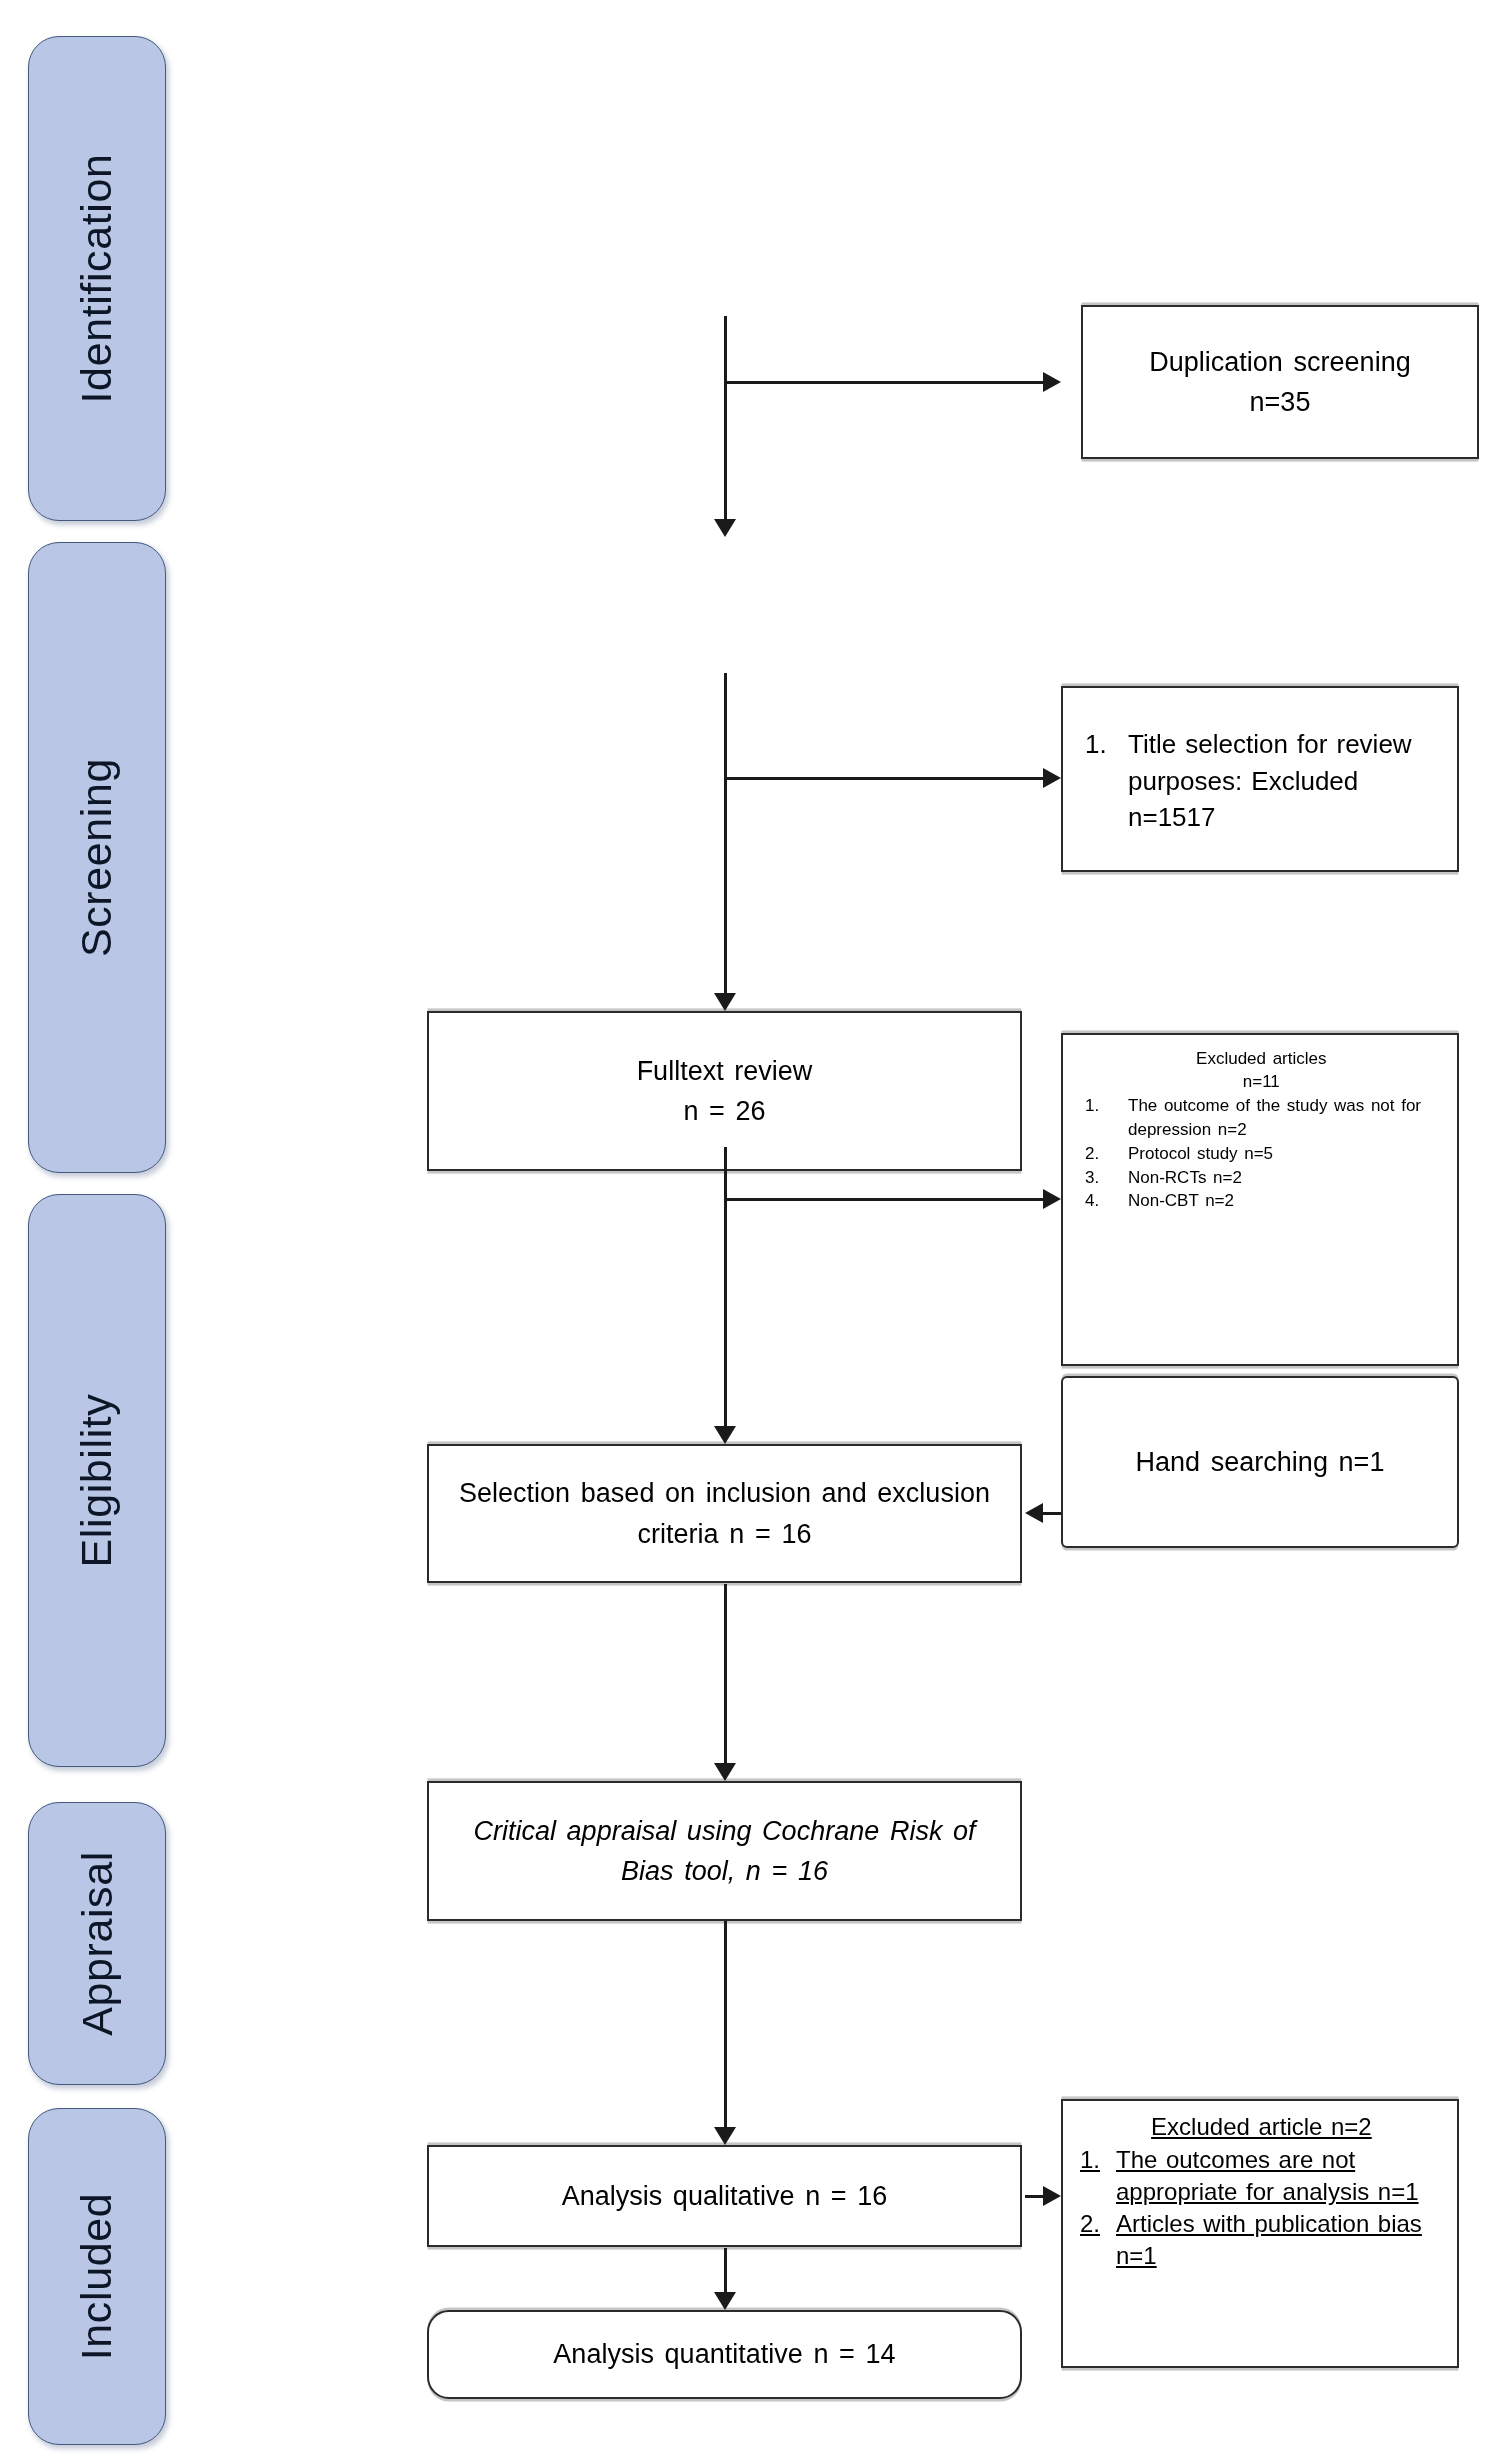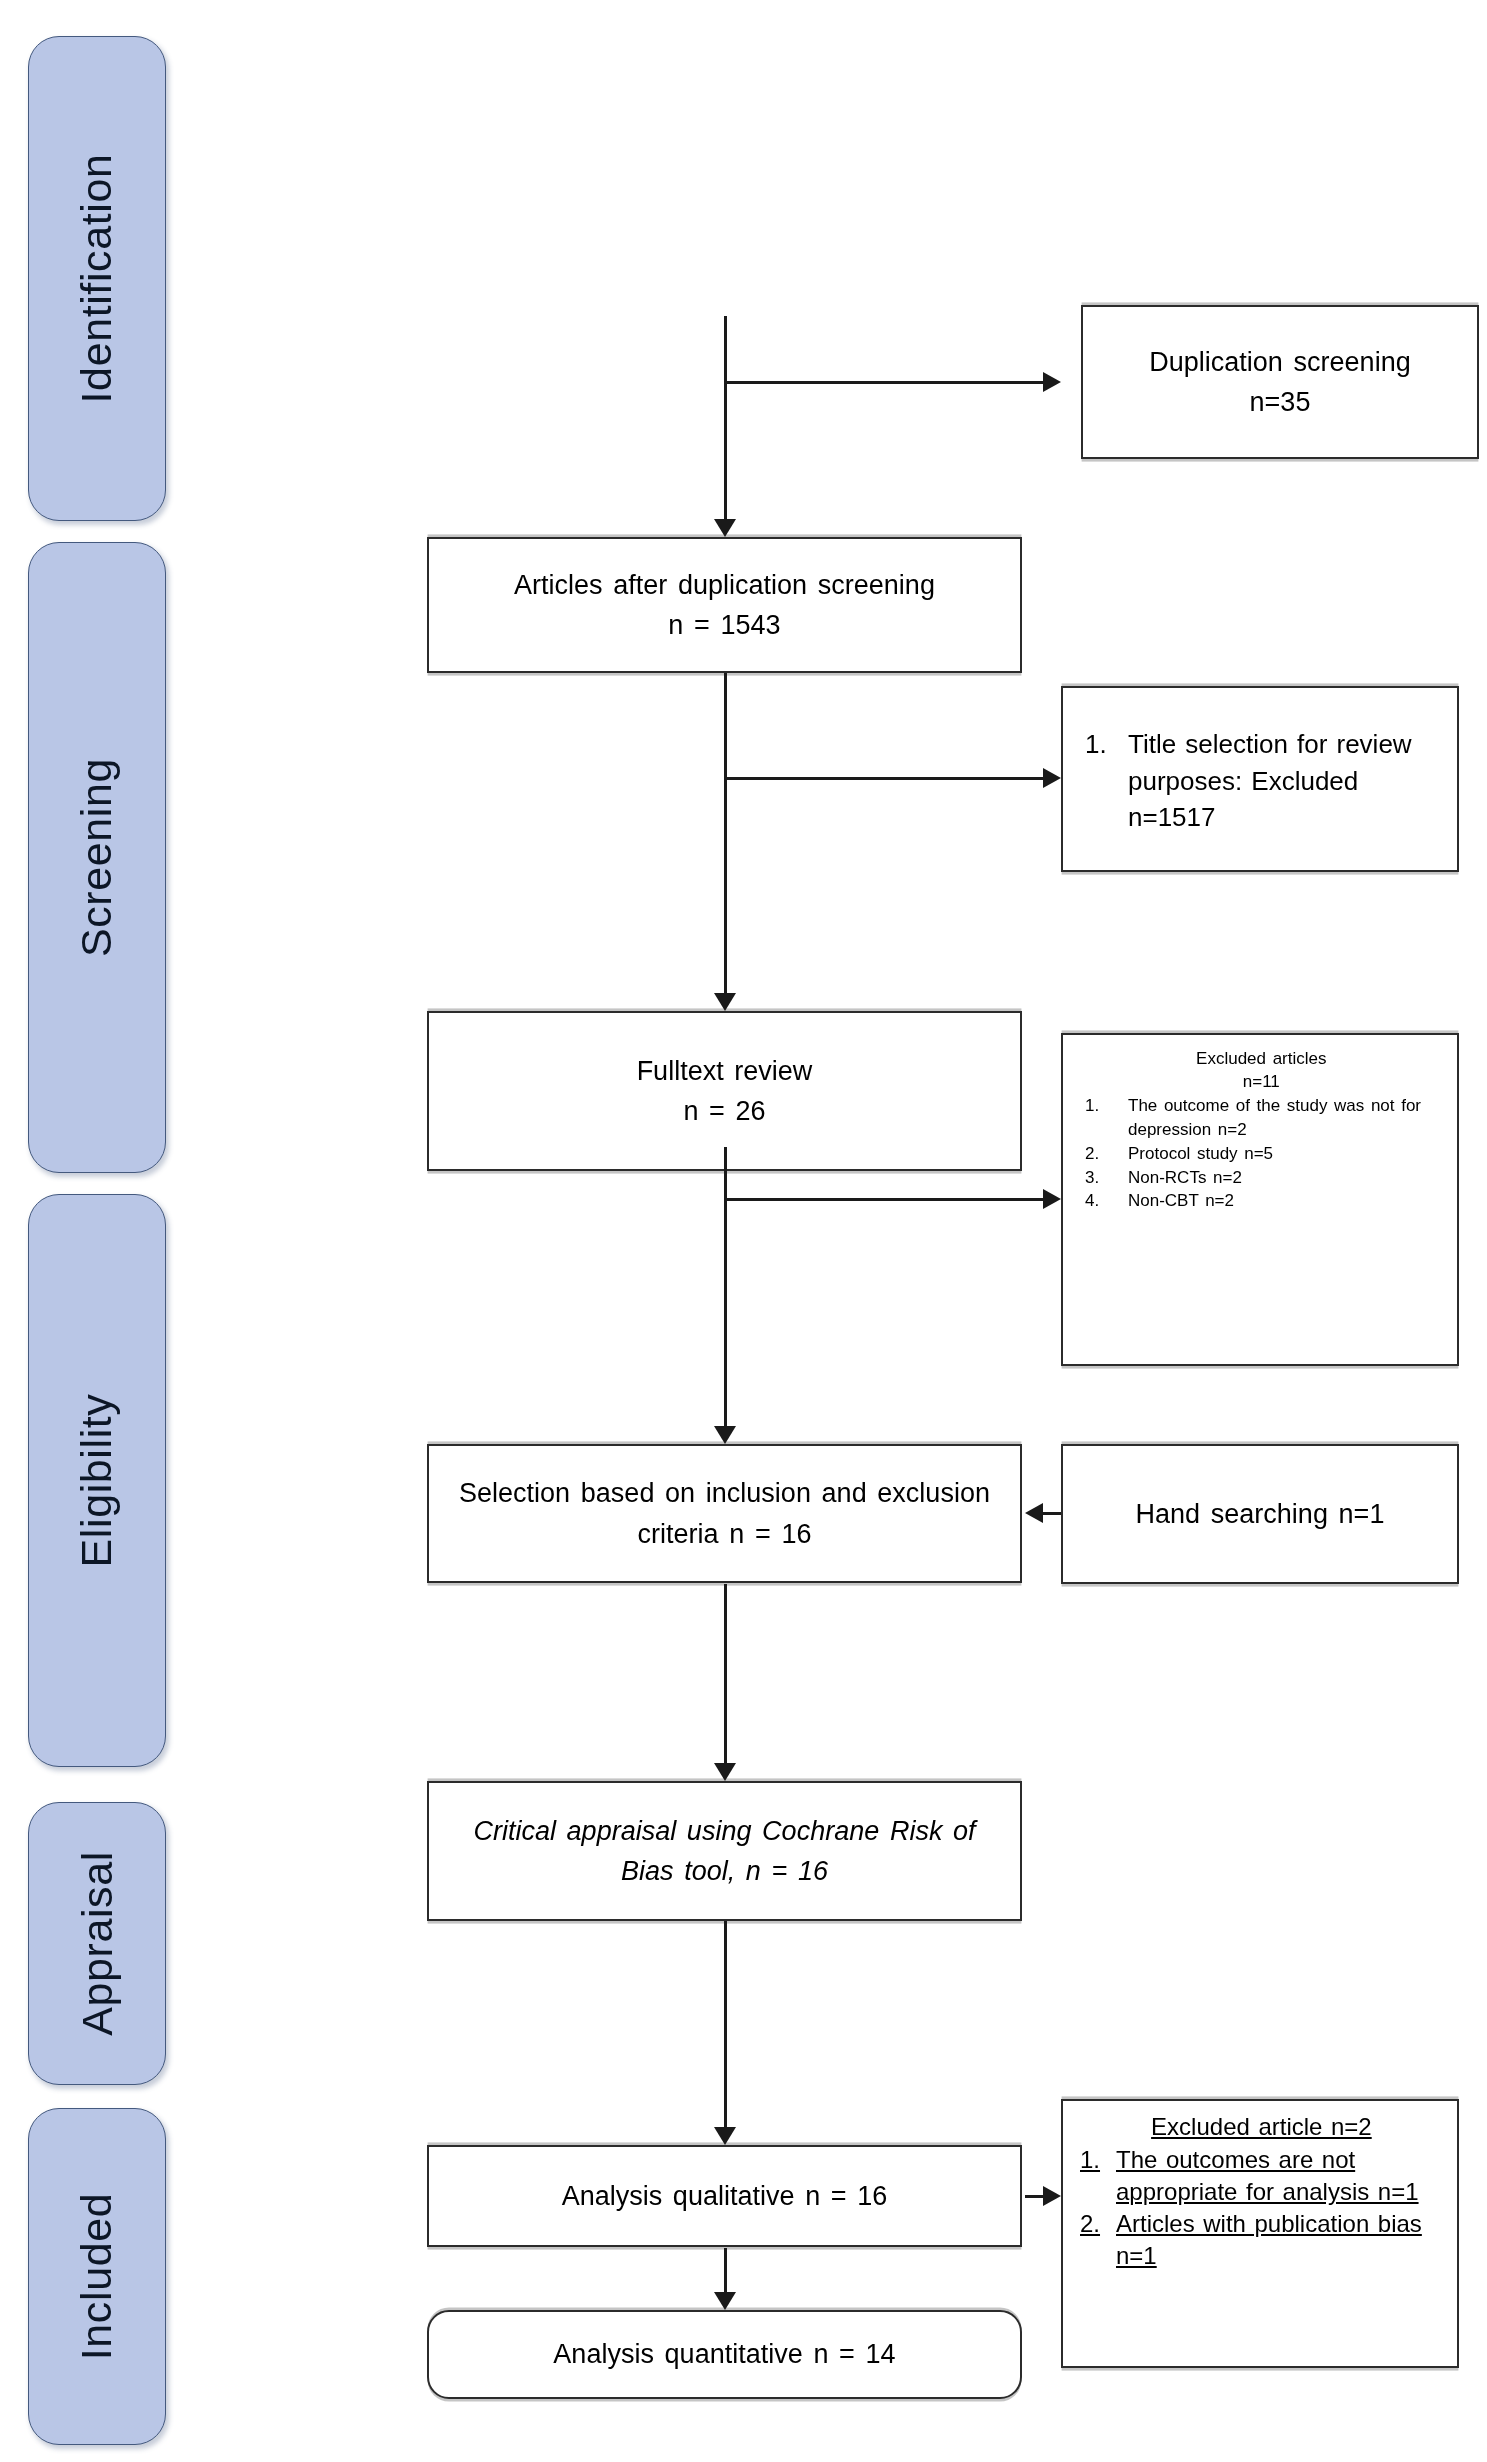--- a/index.html
+++ b/index.html
@@ -123,26 +123,20 @@
     <span class="stage-label">Eligibility</span>
   </div>
   <div class="stage" style="top:1802px;height:283px;">
     <span class="stage-label">Appraisal</span>
   </div>
   <div class="stage" style="top:2108px;height:337px;">
     <span class="stage-label">Included</span>
   </div>
 
 
-  <div class="fbox main" style="top:537px;height:136px;">
-    <div class="center-txt">
-      <div>Articles after duplication screening</div>
-      <div>n = 1543</div>
-    </div>
-  </div>
 
   <div class="fbox main" style="top:1011px;height:160px;">
     <div class="center-txt">
       <div>Fulltext review</div>
       <div>n = 26</div>
     </div>
   </div>
 
   <div class="fbox main" style="top:1444px;height:139px;">
     <div class="center-txt">Selection based on inclusion and exclusion criteria n = 16</div>
@@ -192,21 +186,21 @@
         <span class="snum">3.</span>
         <span class="stext">Non-RCTs n=2</span>
       </div>
       <div class="sli">
         <span class="snum">4.</span>
         <span class="stext">Non-CBT n=2</span>
       </div>
     </div>
   </div>
 
-  <div class="fbox side" style="top:1444px;height:140px;">
+  <div class="fbox side" style="top:1376px;height:172px;border-radius:6px;">
     <div class="center-txt">Hand searching n=1</div>
   </div>
 
   <div class="fbox side" id="box-excluded-analysis" style="top:2099px;height:269px;text-decoration:underline;">
     <div class="listbox">
       <div class="sbox-title">Excluded article n=2</div>
       <div class="sli">
         <span class="snum">1.</span>
         <span class="stext">The outcomes are not appropriate for analysis n=1</span>
       </div>

